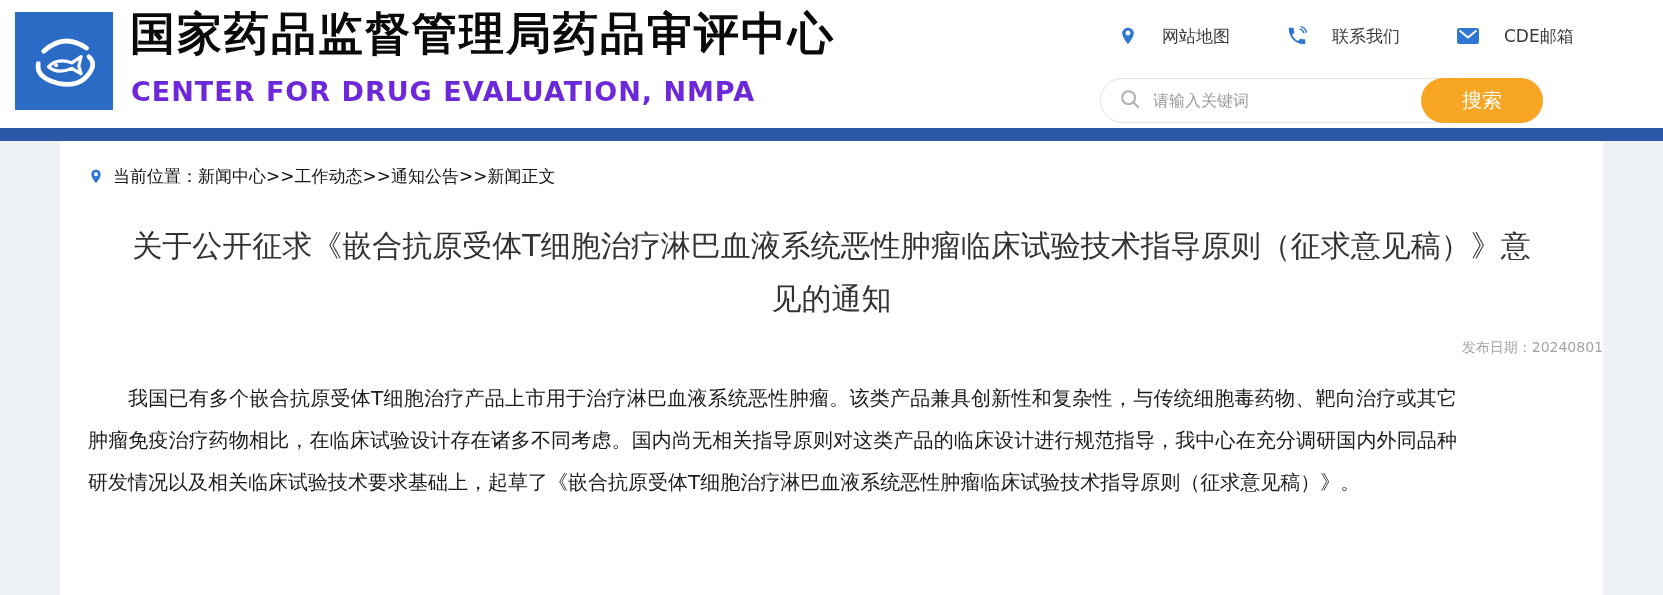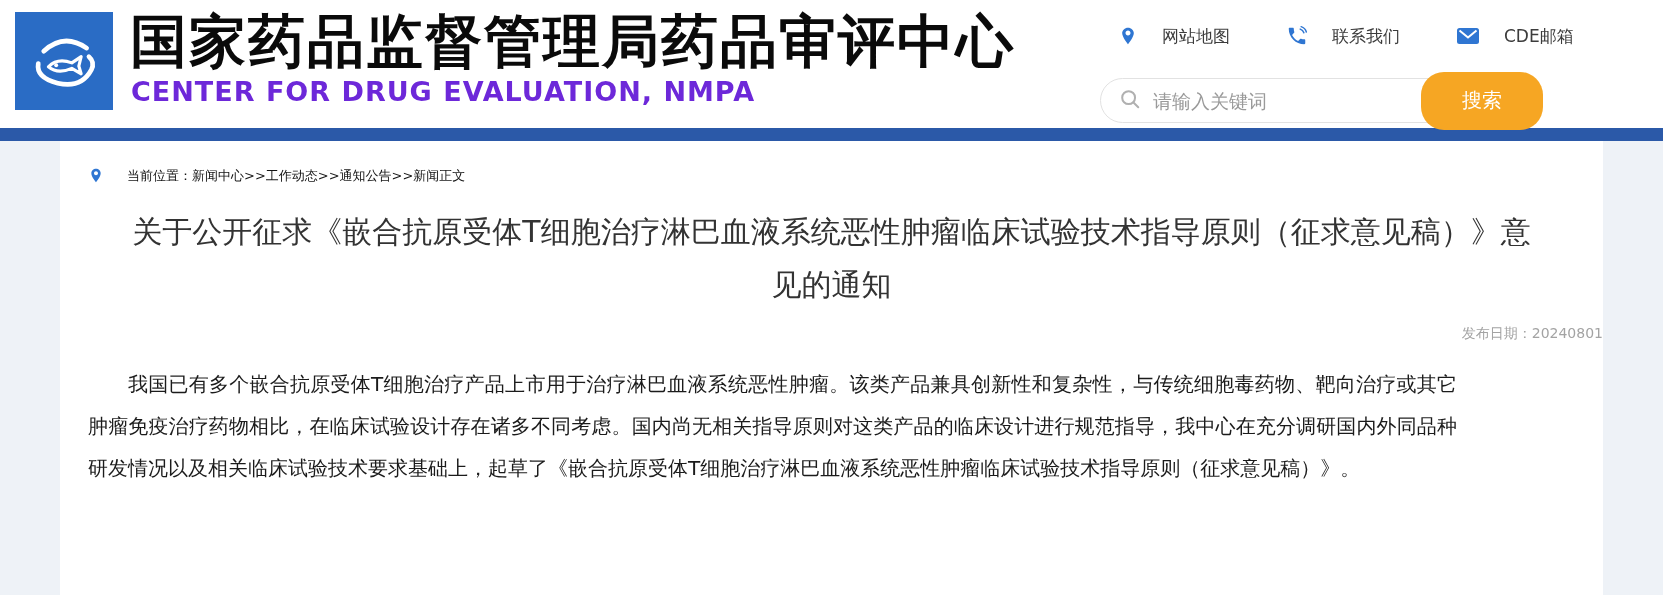--- a/index.html
+++ b/index.html
@@ -11,21 +11,21 @@
 
   
   .header { position:relative; height:128px; background:#ffffff; }
   .logo {
     position:absolute; left:15px; top:12px; width:98px; height:98px;
     background:#2a6cc5; display:flex; align-items:center; justify-content:center;
     cursor:pointer;
   }
   .site-cn {
     position:absolute; left:130px; top:4px;
-    font-size:57px; font-weight:700; color:#0a0a0a; letter-spacing:2px;
+    font-size:45px; font-weight:700; color:#0a0a0a; letter-spacing:2px;
     white-space:nowrap;
   }
   .site-en {
     position:absolute; left:131px; top:76px;
     font-size:27px; font-weight:700; color:#6d28d9; letter-spacing:1px;
     white-space:nowrap;
   }
   .top-links {
     position:absolute; top:24px; left:1118px;
     display:flex; align-items:center; gap:56px;
@@ -37,47 +37,47 @@
   .top-link svg { display:block; }
 
   .search-bar {
     position:absolute; top:78px; left:1100px; width:443px; height:45px;
     border:1px solid #e2e2e2; border-radius:23px; background:#fff;
     display:flex; align-items:center;
   }
   .search-icon { margin-left:18px; flex:0 0 auto; }
   .search-input {
     flex:1; min-width:0; border:none; outline:none; background:transparent;
-    font-size:19px; color:#333; padding:0 12px;
+    font-size:16px; color:#333; padding:0 12px;
     font-family:"DejaVu Sans","Liberation Sans",sans-serif;
   }
   .search-input::placeholder { color:#9a9a9a; }
   .search-btn {
-    flex:0 0 auto; width:122px; height:58px; margin:-1px -1px -1px 0;
+    flex:0 0 auto; width:122px; height:45px; margin:-1px -1px -1px 0;
     border:none; border-radius:23px; background:#f6a623; color:#ffffff;
     font-size:20px; cursor:pointer;
     font-family:"DejaVu Sans","Liberation Sans",sans-serif;
   }
 
   .divider-bar { height:13px; background:#2b59a8; }
 
   
   .card {
     margin-left:60px; width:1543px; background:#ffffff;
     min-height:454px; padding-bottom:40px;
   }
   .breadcrumb {
-    display:flex; align-items:center; gap:23px;
-    padding:24px 0 0 28px; font-size:13px; color:#141414;
+    display:flex; align-items:center; gap:9px;
+    padding:24px 0 0 28px; font-size:17px; color:#141414;
   }
   .breadcrumb svg { display:block; }
   .breadcrumb-text { cursor:pointer; }
 
   .article-title {
-    margin:20px 70px 0; text-align:center;
+    margin:32px 70px 0; text-align:center;
     font-size:30px; font-weight:500; color:#333333; line-height:1.75;
   }
   .publish-date {
     margin-top:14px; text-align:right;
     font-size:14px; color:#a3a3a3;
   }
   .article-body {
     margin:20px 146px 0 28px;
     font-size:20px; color:#1b1b1b; line-height:42px;
     text-align:justify;

